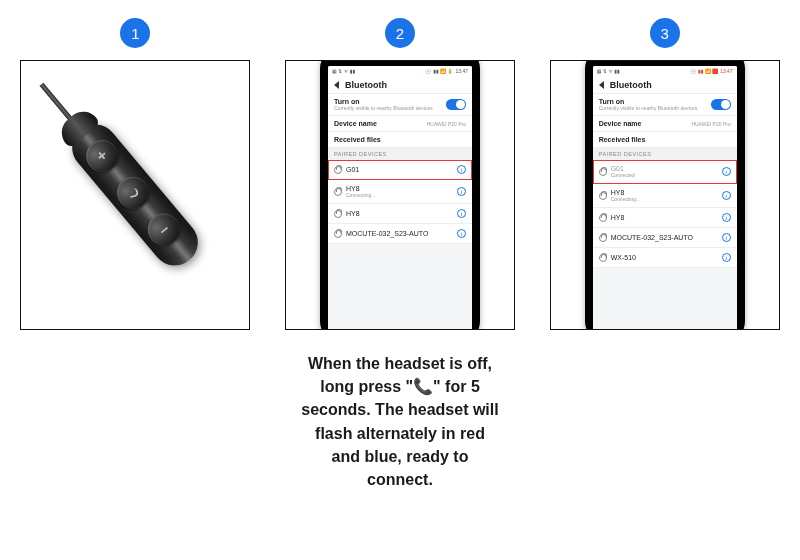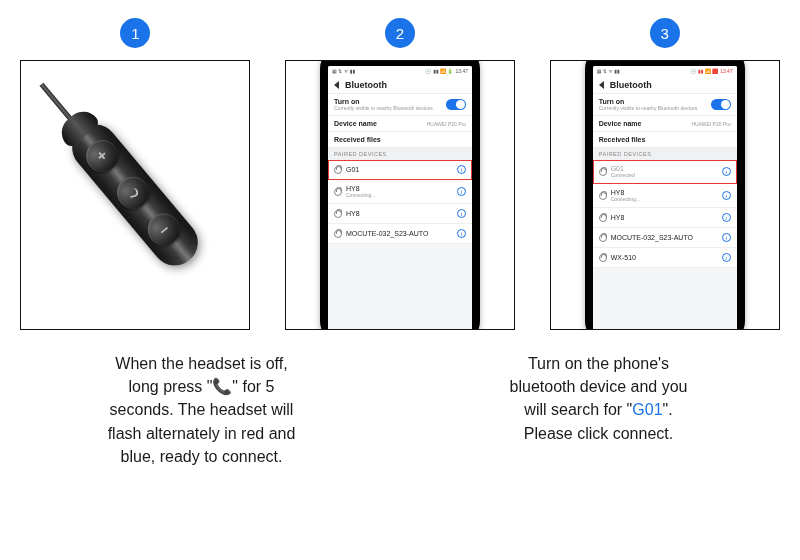--- a/index.html
+++ b/index.html
@@ -2,21 +2,21 @@
 <html><head>
 <meta charset="utf-8">
 <style>
   *{box-sizing:border-box;margin:0;padding:0;font-family:Arial,Helvetica,sans-serif;}
   body{width:800px;height:560px;background:#fff;overflow:hidden;}
   .row{display:flex;justify-content:space-around;padding:18px 12px 0;gap:18px;}
   .col{flex:1;display:flex;flex-direction:column;align-items:center;}
   .badge{width:30px;height:30px;border-radius:50%;background:#1a73e8;color:#fff;display:flex;align-items:center;justify-content:center;font-size:15px;font-weight:400;margin-bottom:12px;}
   .frame{width:230px;height:270px;border:1px solid #111;background:#fff;display:flex;align-items:center;justify-content:center;overflow:hidden;}
   .caption{width:200px;text-align:center;font-size:16px;line-height:1.45;color:#1a1a1a;}
-  .captions{display:flex;justify-content:flex-end;gap:18px;padding:22px 12px 0;}
+  .captions{display:flex;justify-content:flex-end;gap:18px;padding:22px 12px 0;font-weight:bold;}
   .cap{flex:1;display:flex;justify-content:center;}
   .hl-blue{color:#1a73e8;}
 
   
   .phone{width:160px;height:300px;background:#000;border-radius:24px;padding:8px 8px 0;display:flex;flex-direction:column;box-shadow:0 2px 6px rgba(0,0,0,.3);}
   .earpiece{width:34px;height:4px;background:#222;border-radius:3px;margin:4px auto 5px;}
   .screen{flex:1;background:#f4f5f7;border-radius:2px;overflow:hidden;font-size:6.5px;color:#222;display:flex;flex-direction:column;}
   .status{height:10px;background:#fff;display:flex;justify-content:space-between;align-items:center;padding:0 4px;font-size:5px;color:#555;}
   .status .right{color:#555;}
   .status .right.low{color:#e53935;}
@@ -188,18 +188,13 @@
   </div>
 
 </div>
 
 <div class="captions">
   <div class="cap">
     <p class="caption">
       <span>When the headset is off, long press "</span><span class="hl-blue">📞</span><span>" for 5 seconds. The headset will flash alternately in red and blue, ready to connect.</span>
     </p>
   </div>
-  <div class="cap">
-    <p class="caption">
-      <span>Turn on the phone's bluetooth device and you will search for "</span><span class="hl-blue">G01</span><span>". Please click connect.</span>
-    </p>
-  </div>
 </div>
 
 </body></html>

